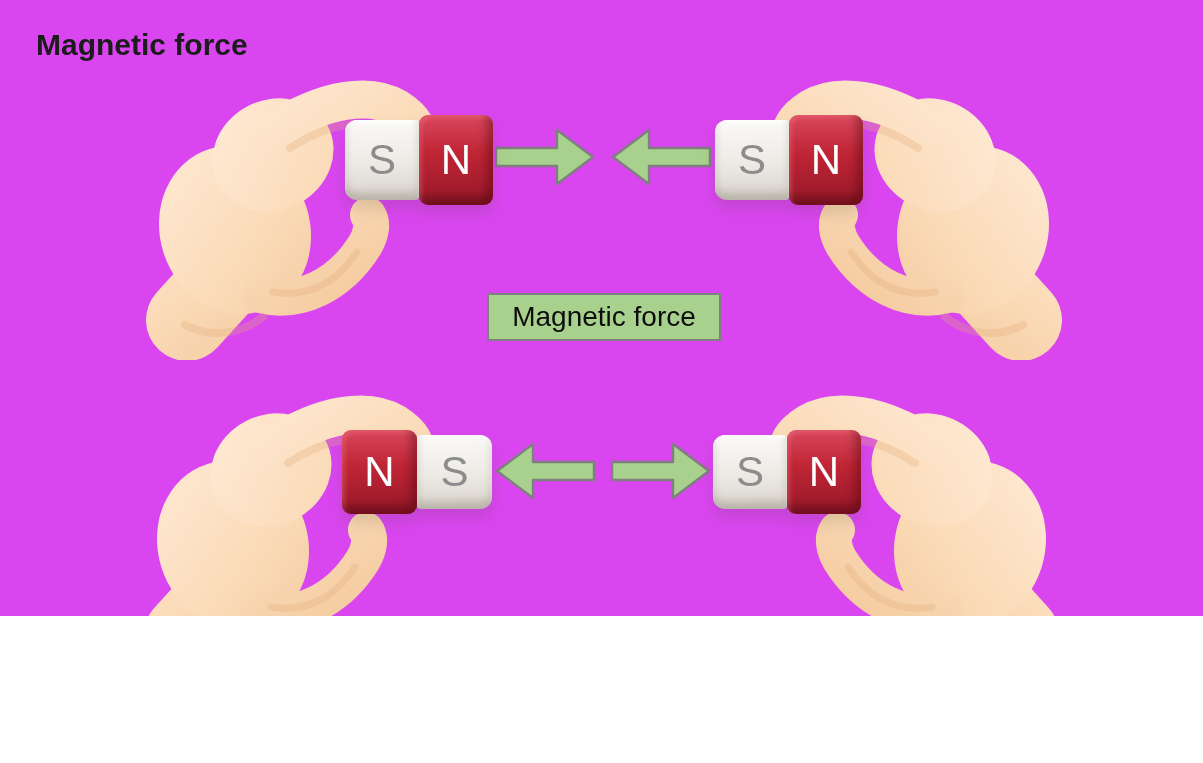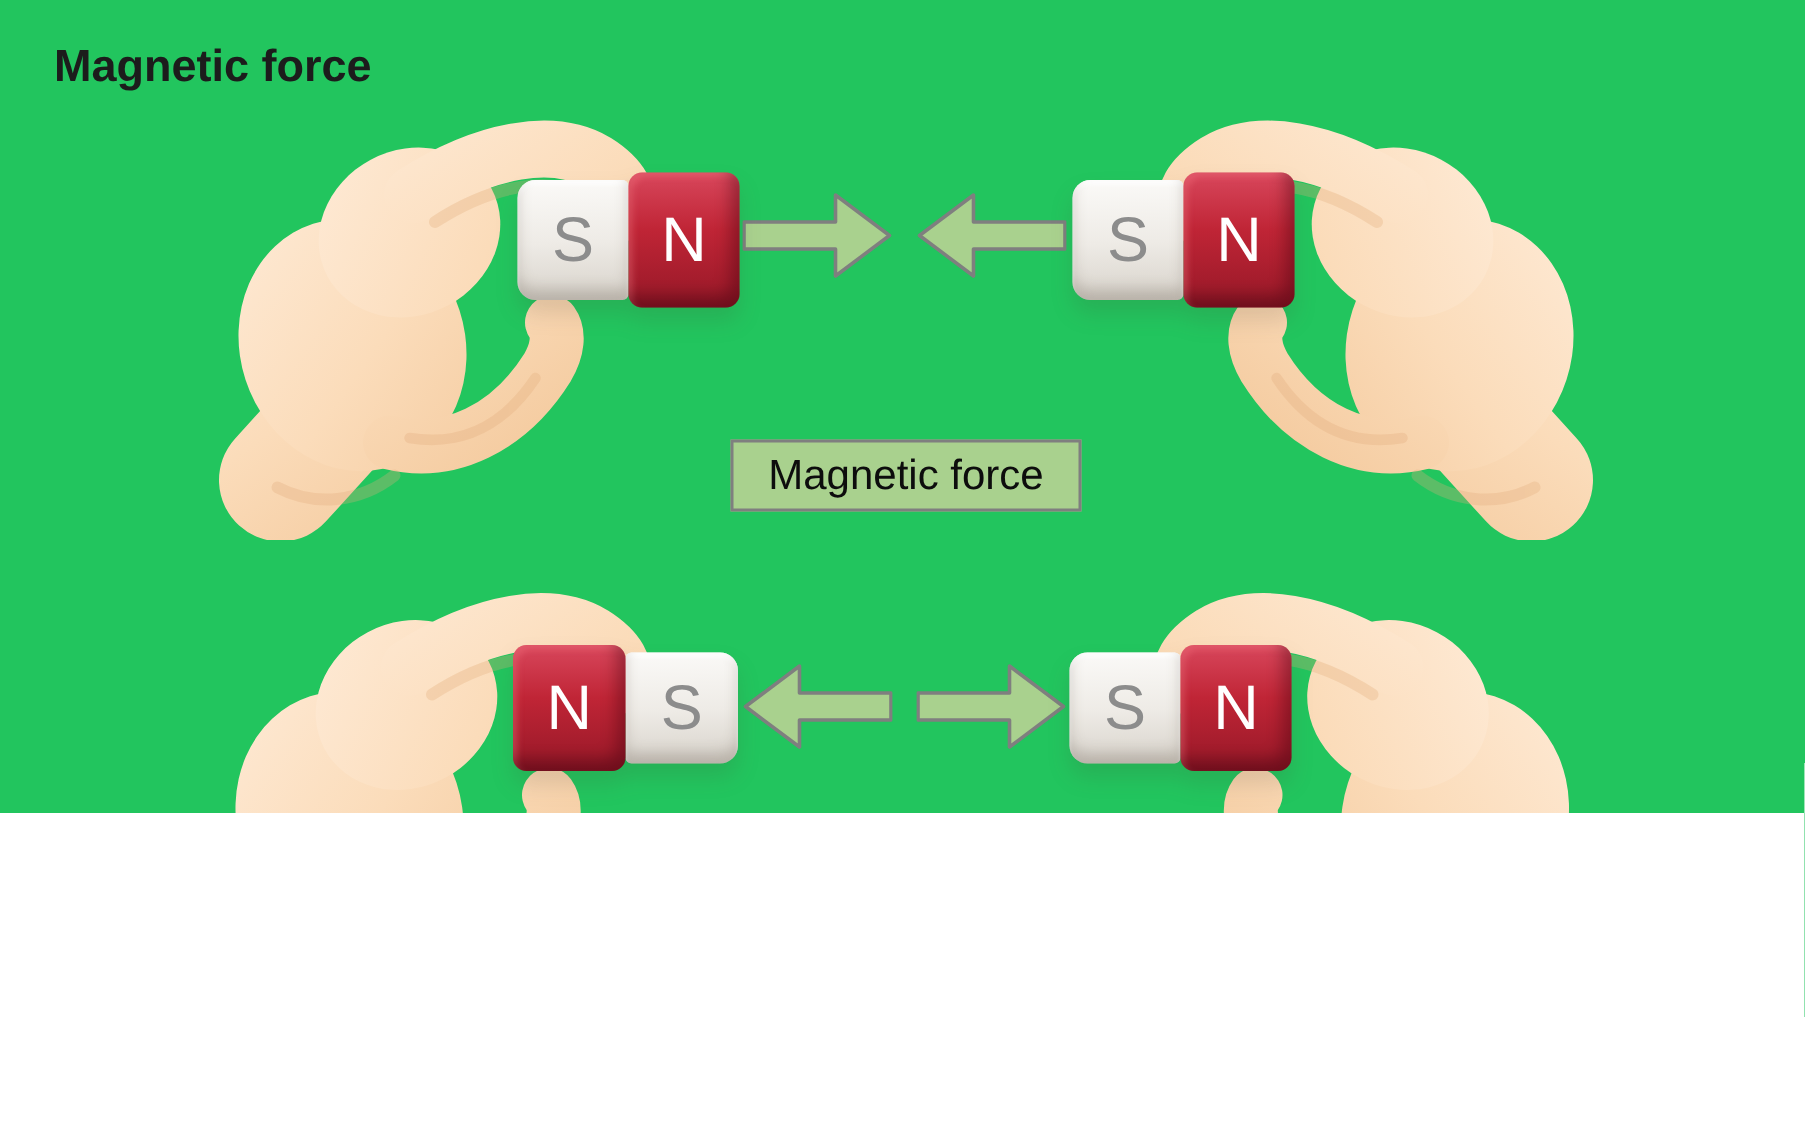--- a/index.html
+++ b/index.html
@@ -1,17 +1,17 @@
 <!DOCTYPE html>
 <html><head>
 <meta charset="utf-8">
 <style>
   html,body{margin:0;padding:0;background:#fff;}
   #stage{
-    position:relative;width:1203px;height:542px;background:#22c55e;
+    position:relative;width:1203px;height:616px;background:#d946ef;
     overflow:hidden;font-family:"Liberation Sans", sans-serif;
   }
   .page-title{
     position:absolute;left:36px;top:28px;margin:0;
     font-size:30px;font-weight:700;color:#1c1c1c;letter-spacing:0;
   }
   .watermark{
     position:absolute;right:32px;top:703px;
     font-size:30px;font-weight:400;color:#111;
   }

